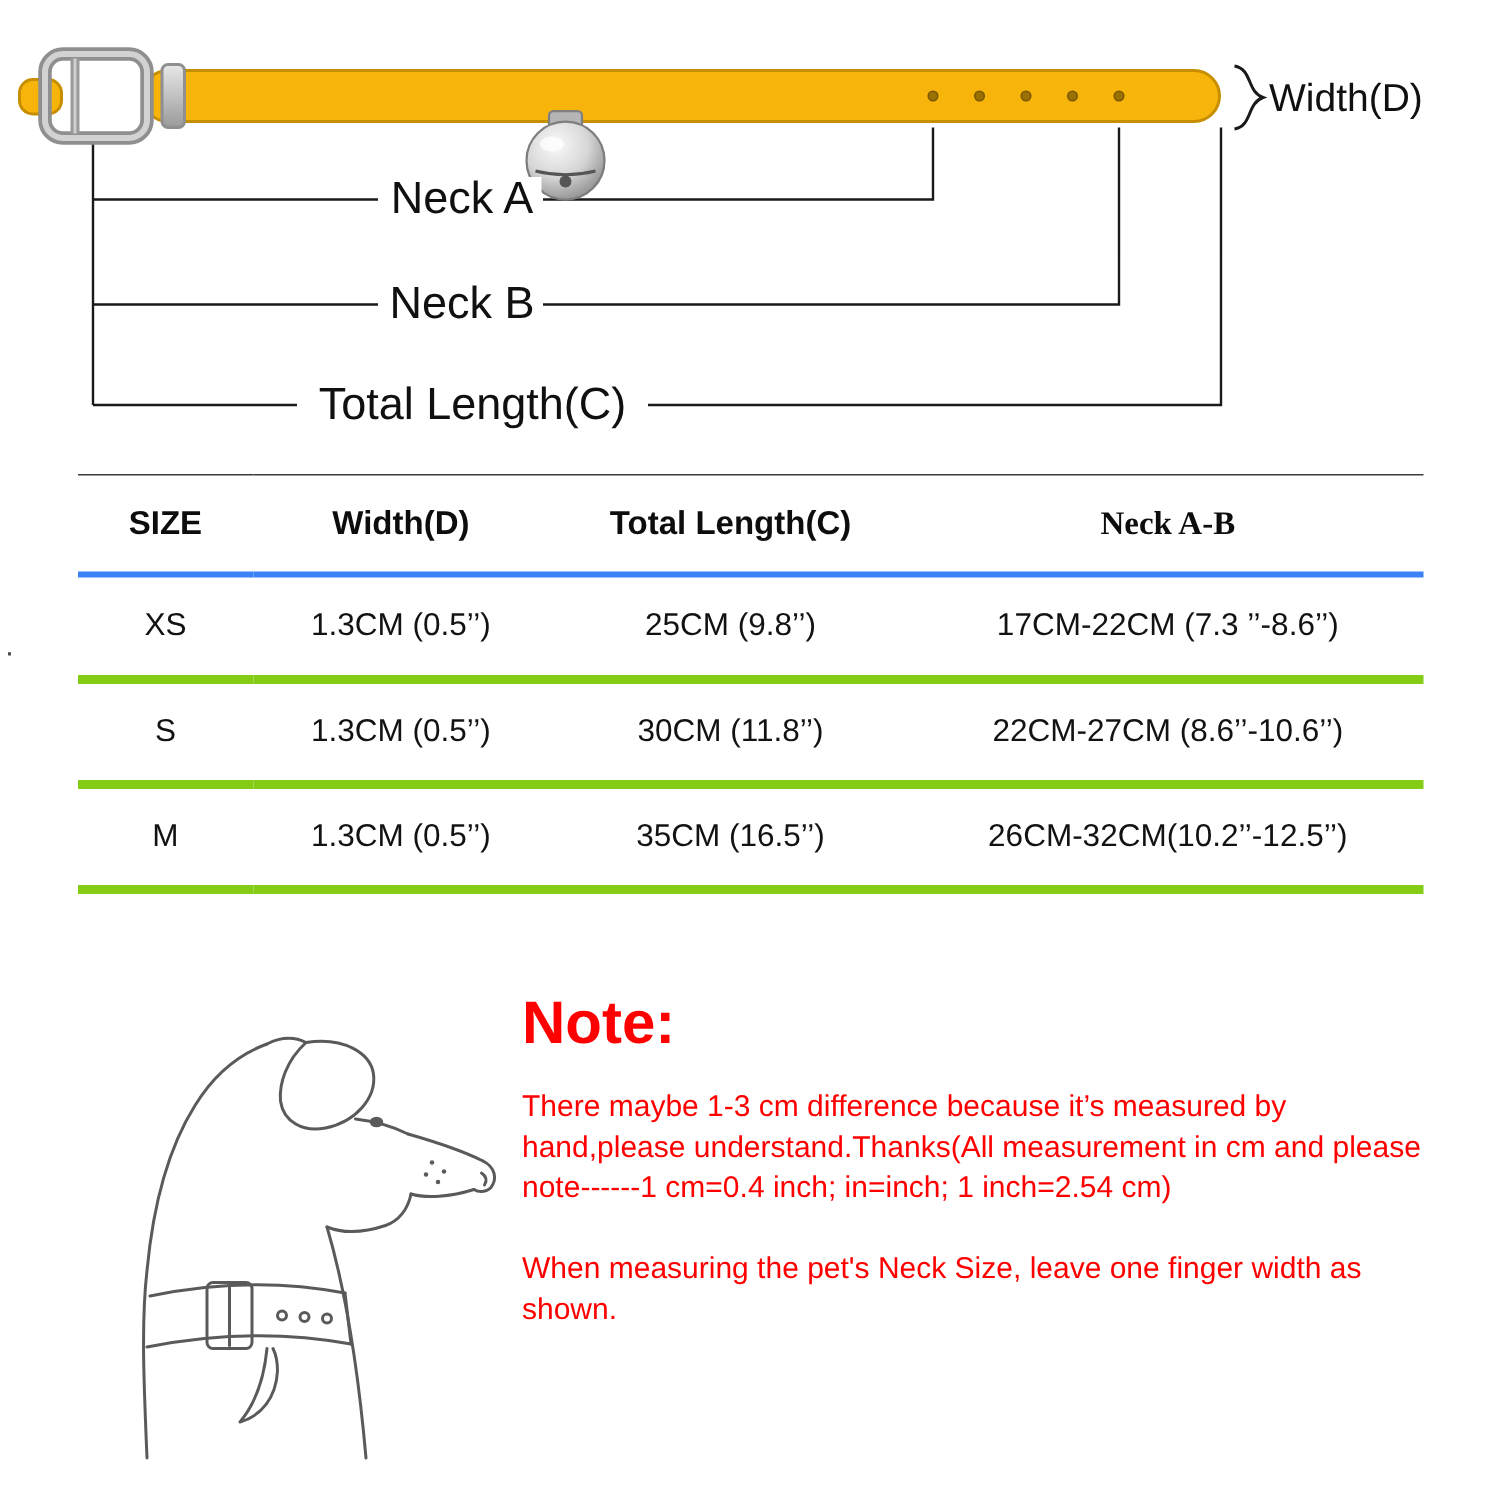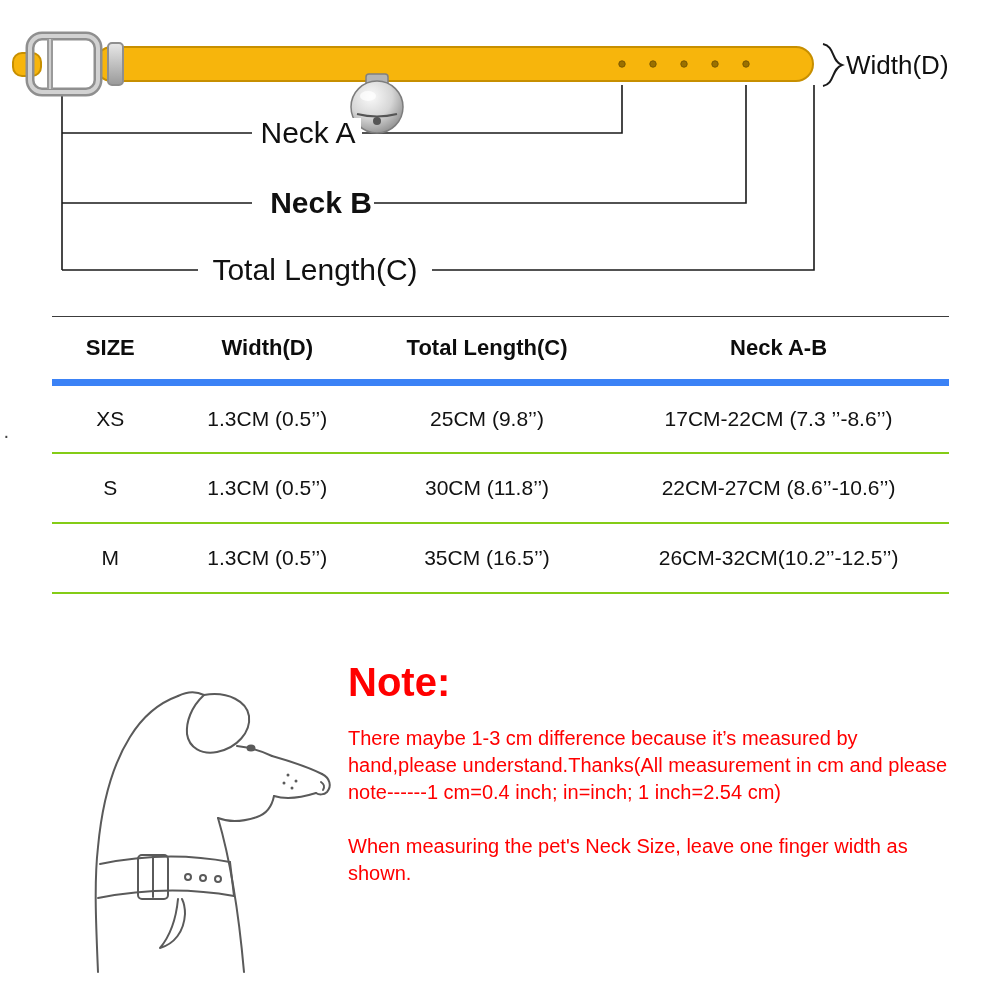--- a/index.html
+++ b/index.html
@@ -22,30 +22,30 @@
   .dlabel.width { font-size:26px; text-align:left; background:transparent; }
 
   
   .size-table {
     position:absolute; left:52px; top:316px; width:897px;
     border-collapse:collapse; border-top:1px solid #3c3c3c;
     table-layout:fixed;
   }
   .size-table th {
     height:66px; font-size:22px; font-weight:bold; color:#0d0d0d;
-    border-bottom:7px solid #3b82f6; text-align:center; vertical-align:middle;
+    border-bottom:4px solid #3b82f6; text-align:center; vertical-align:middle;
   }
   .size-table td {
     height:70px; font-size:21px; color:#121212;
-    border-bottom:2px solid #84cc16; text-align:center; vertical-align:middle;margin-top:12px;
+    border-bottom:6px solid #84cc16; text-align:center; vertical-align:middle;margin-top:12px;
   }
   .col-size  { width:13%; }
   .col-width { width:22%; }
   .col-total { width:27%; }
-  .col-neck  { width:38%; }
+  .col-neck  { width:38%;font-family:Liberation Serif, serif; }
 
   
   .dog-wrap { position:absolute; left:38px; top:652px; width:312px; height:325px; }
   .note-block { position:absolute; left:348px; top:660px; width:608px; color:#ff0000; }
   .note-title { font-size:40px; font-weight:bold; line-height:1.1; margin-bottom:21px; }
   .note-body  { font-size:20px; line-height:1.36; }
   .note-footer{ margin-top:26px; }
 
   .stray-dot { position:absolute; left:3px; top:424px; font-size:20px; color:#444; }
 </style>
@@ -101,21 +101,21 @@
       <g>
         <rect x="366" y="74" width="22" height="12" rx="3" fill="#b5b5b5" stroke="#808080" stroke-width="1.5"></rect>
         <circle cx="377" cy="107" r="26" fill="url(#bellG)" stroke="#7d7d7d" stroke-width="1.5"></circle>
         <ellipse cx="368" cy="96" rx="8" ry="5" fill="#ffffff" opacity="0.7"></ellipse>
         <path d="M357,114 Q377,119 397,114" stroke="#555" stroke-width="2" fill="none"></path>
         <circle cx="377" cy="121" r="4" fill="#555"></circle>
       </g>
     </svg>
 
     <span class="dlabel" style="left:255px; top:118px; width:106px;">Neck A</span>
-    <span class="dlabel" style="left:268px; top:188px; width:106px;font-weight:bold;">Neck B</span>
+    <span class="dlabel" style="left:255px; top:188px; width:106px;">Neck B</span>
     <span class="dlabel" style="left:200px; top:255px; width:230px;">Total Length(C)</span>
     <span class="dlabel width" style="left:846px; top:50px; width:140px;">Width(D)</span>
   </div>
 
   <table class="size-table">
     <thead>
       <tr>
         <th class="col-size">SIZE</th>
         <th class="col-width">Width(D)</th>
         <th class="col-total">Total Length(C)</th>

